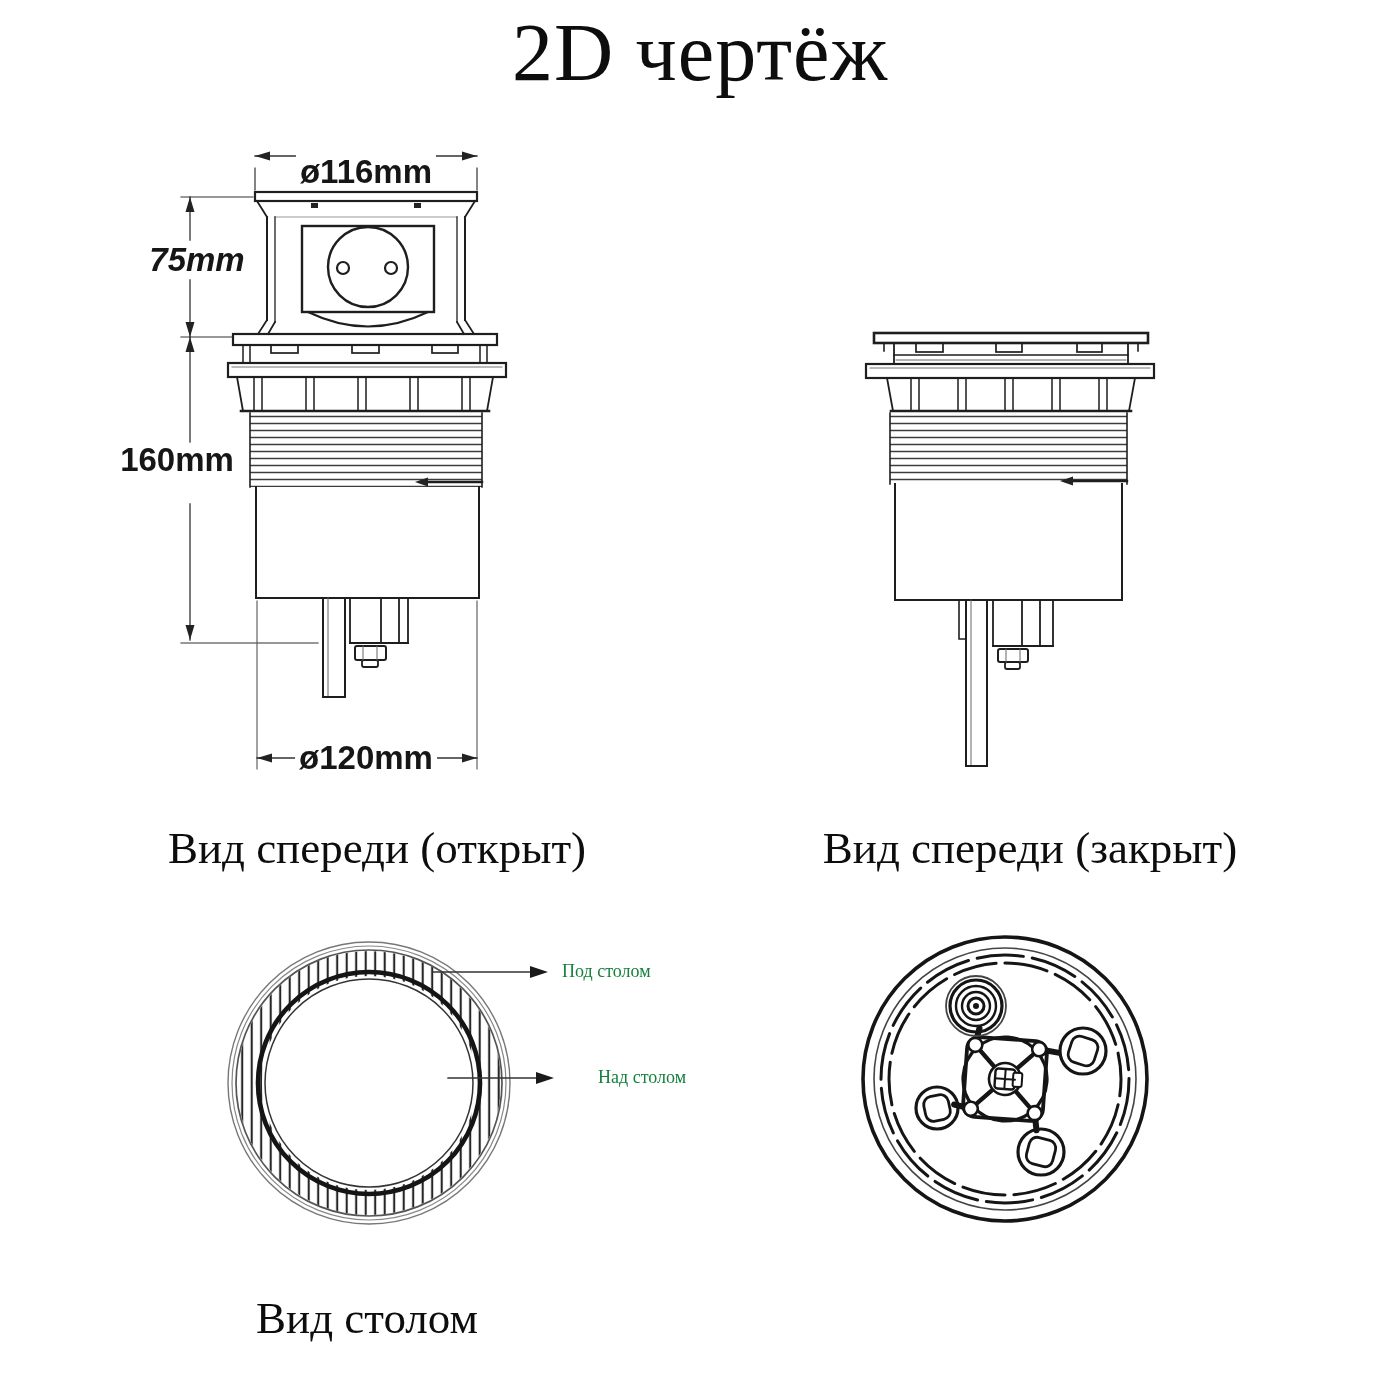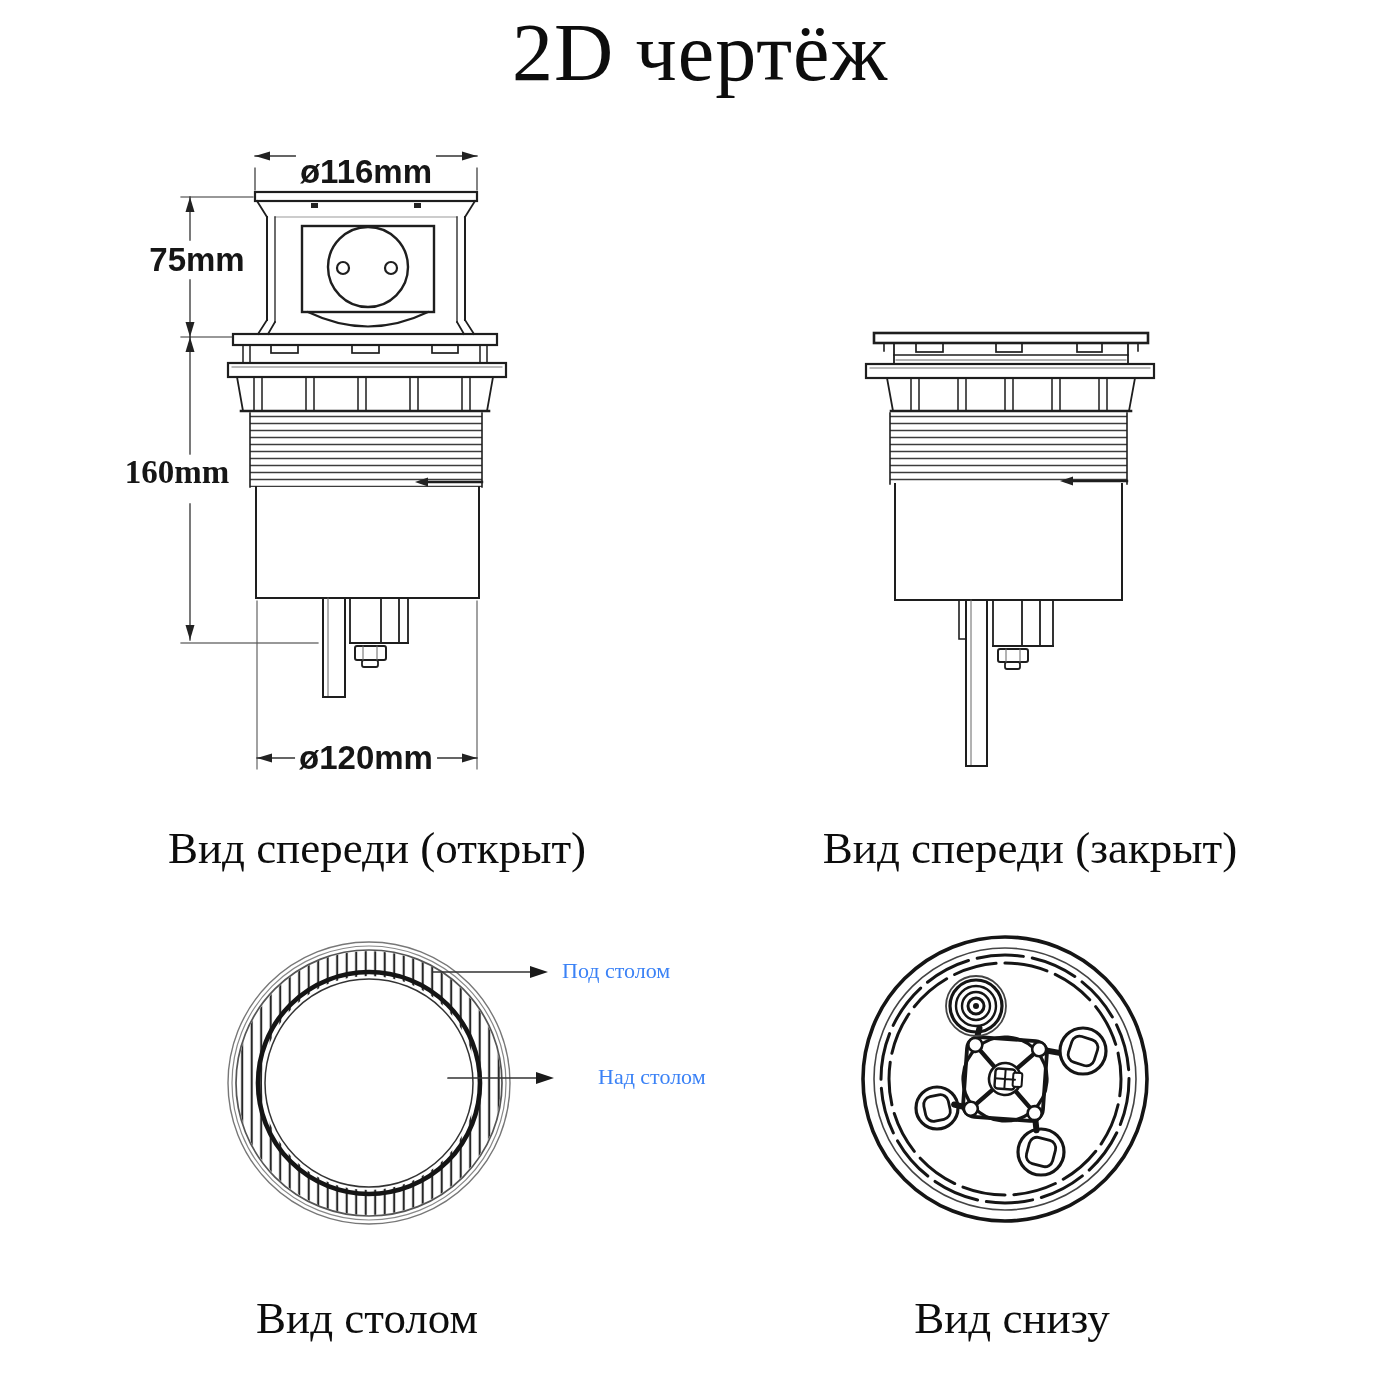--- a/index.html
+++ b/index.html
@@ -6,21 +6,21 @@
   .canvas{position:relative;width:1400px;height:1400px;background:#ffffff;overflow:hidden;
           font-family:"Liberation Serif", serif;color:#111;}
   .canvas svg{position:absolute;left:0;top:0;}
   .page-title{position:absolute;left:0;right:0;top:6px;text-align:center;
               font-size:82px;font-weight:500;letter-spacing:1px;color:#0d0d0d;}
   .dim-label{position:absolute;transform:translate(-50%,-50%);
              font-family:"Liberation Sans", sans-serif;font-weight:700;font-size:33px;
              color:#161616;background:#ffffff;padding:0 4px;line-height:1.05;white-space:nowrap;}
   .caption{position:absolute;width:560px;text-align:center;font-size:45px;color:#0d0d0d;white-space:nowrap;margin-top:24px;}
   .caption.small{width:400px;}
-  .leader-label{position:absolute;transform:translateY(-52%);font-size:22px;color:#3b82f6;white-space:nowrap;}
+  .leader-label{position:absolute;transform:translateY(-52%);font-size:18px;color:#15803d;white-space:nowrap;}
 </style>
 </head>
 <body>
 
 <div class="canvas">
 
   <div class="page-title">2D чертёж</div>
 
   <svg width="1400" height="1400" viewBox="0 0 1400 1400">
     <defs>
@@ -247,25 +247,24 @@
         <rect x="924.5" y="1095.5" width="25" height="25" rx="8" stroke-width="2.8" transform="rotate(-12 937 1108)"></rect>
       </g>
       <g>
         <circle cx="1041" cy="1152" r="23" stroke-width="3.2"></circle>
         <rect x="1027.5" y="1138.5" width="27" height="27" rx="8" stroke-width="2.8" transform="rotate(15 1041 1152)"></rect>
       </g>
     </g>
   </svg>
 
   <div class="dim-label" style="left:366px;top:156px;margin-top:16px;">ø116mm</div>
-  <div class="dim-label" style="left:197px;top:260px;">75mm</div>
-  <div class="dim-label" style="left:177px;top:472px;font-family:Liberation Serif, serif;">160mm</div>
+  <div class="dim-label" style="left:197px;top:260px;font-style:italic;">75mm</div>
+  <div class="dim-label" style="left:177px;top:460px;">160mm</div>
   <div class="dim-label" style="left:366px;top:758px;">ø120mm</div>
 
   <div class="leader-label" style="left:562px;top:972px;">Под столом</div>
   <div class="leader-label" style="left:562px;top:1078px;margin-left:36px;">Над столом</div>
 
   <div class="caption" style="left:97px;top:798px;">Вид спереди (открыт)</div>
   <div class="caption" style="left:750px;top:798px;">Вид спереди (закрыт)</div>
   <div class="caption small" style="left:167px;top:1268px;">Вид столом</div>
-  <div class="caption small" style="left:812px;top:1268px;">Вид снизу</div>
 
 </div>
 
 </body></html>

